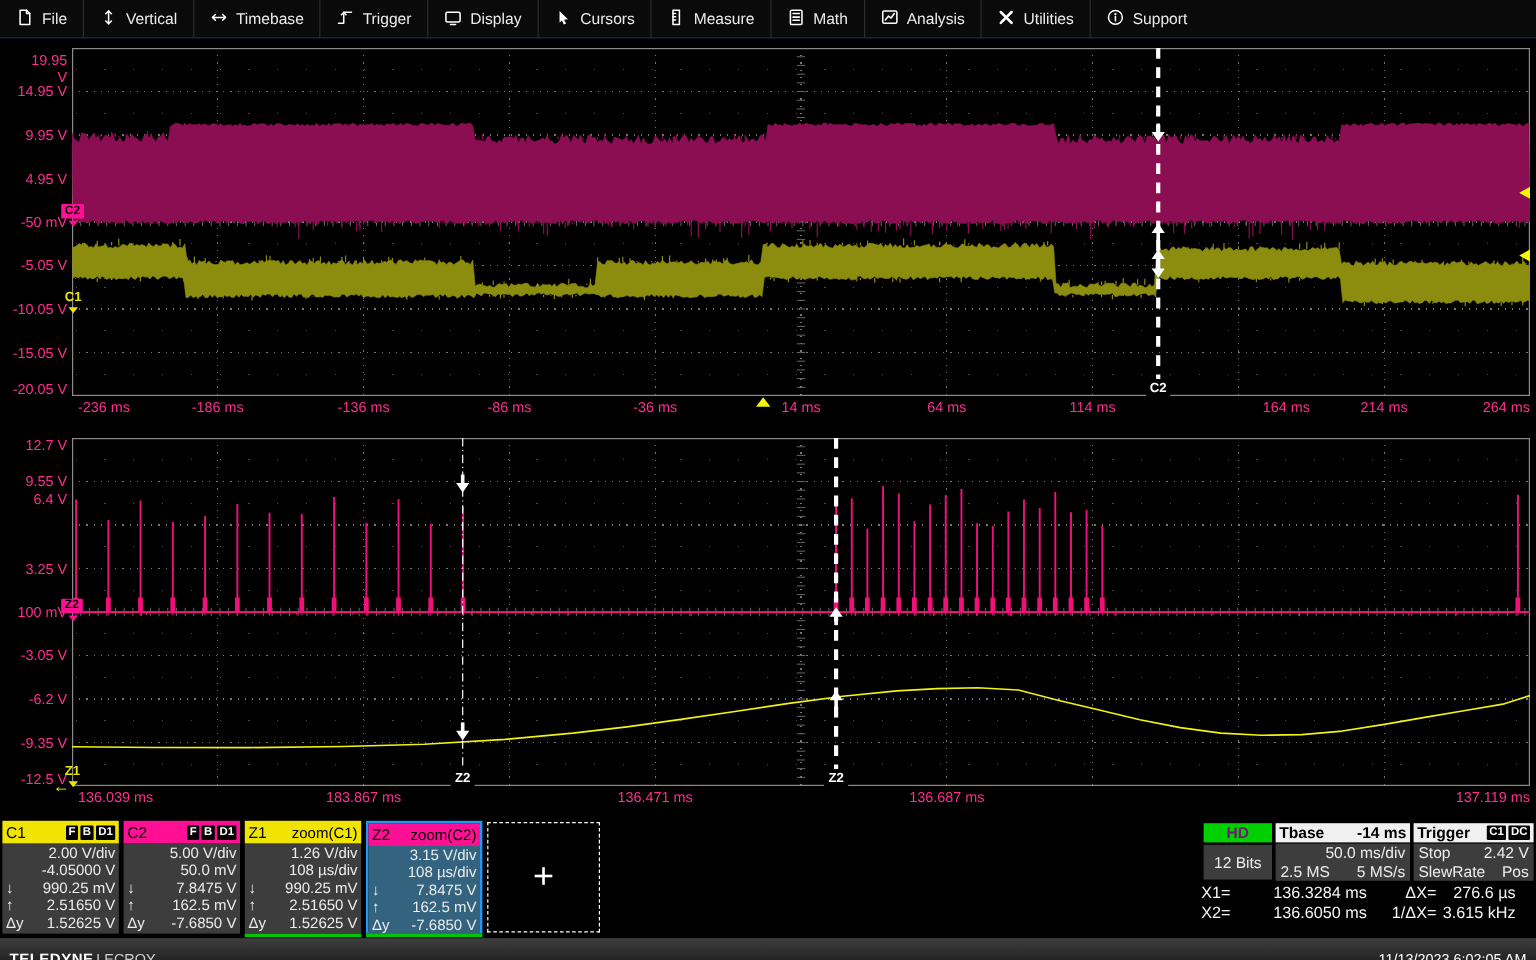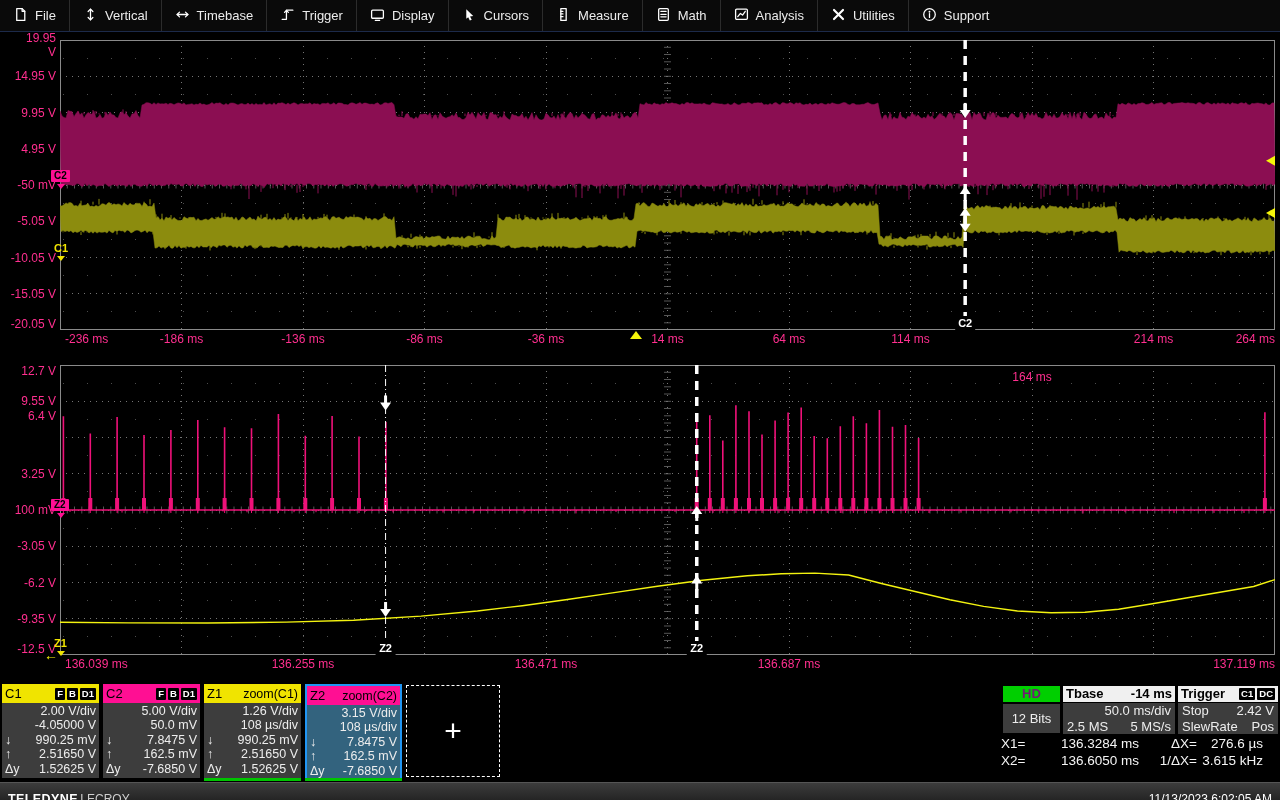--- a/index.html
+++ b/index.html
@@ -317,51 +317,51 @@
         <g>
           <line x1="636.7499999999955" y1="0" x2="636.7499999999955" y2="276" stroke="#fff" stroke-width="3.5" stroke-dasharray="9 7"></line>
           <rect x="635.2499999999955" y="147.97222222222223" width="3" height="8" fill="#fff"></rect>
           <polygon points="631.2499999999955,148.97222222222223 642.2499999999955,148.97222222222223 636.7499999999955,140.97222222222223" fill="#fff"></polygon>
           <rect x="635.2499999999955" y="217.59523809523807" width="3" height="8" fill="#fff"></rect>
           <polygon points="631.2499999999955,218.59523809523807 642.2499999999955,218.59523809523807 636.7499999999955,210.59523809523807" fill="#fff"></polygon>
           <rect x="626.7499999999955" y="276" width="20" height="14" fill="#000"></rect>
           <text x="636.7499999999955" y="287" fill="#fff" font-size="11" font-weight="bold" text-anchor="middle" font-family="Liberation Sans, DejaVu Sans, sans-serif">Z2</text>
         </g>
       </svg>
-      <span class="axis-y" style="left: 0px; top: 31px; padding-left: 15px;">19.95 V</span>
+      <span class="axis-y" style="left: 0px; top: 43px; padding-left: 15px;">19.95 V</span>
       <span class="axis-y" style="left: 0px; top: 69.25px; text-align: right;">14.95 V</span>
       <span class="axis-y" style="left: 0px; top: 105.5px;">9.95 V</span>
       <span class="axis-y" style="left: 0px; top: 141.75px;">4.95 V</span>
       <span class="axis-y" style="left: 0px; top: 178px;">-50 mV</span>
       <span class="axis-y" style="left: 0px; top: 214.25px;">-5.05 V</span>
       <span class="axis-y" style="left: 0px; top: 250.5px;">-10.05 V</span>
       <span class="axis-y" style="left: 0px; top: 286.75px;">-15.05 V</span>
       <span class="axis-y" style="left: 0px; top: 317px;">-20.05 V</span>
       <span class="axis-x" style="top: 332px; left: 65px;">-236 ms</span>
       <span class="axis-x" style="top: 332px; left: 181.5px; transform: translateX(-50%);">-186 ms</span>
       <span class="axis-x" style="top: 332px; left: 303px; transform: translateX(-50%);">-136 ms</span>
       <span class="axis-x" style="top: 332px; left: 424.5px; transform: translateX(-50%);">-86 ms</span>
       <span class="axis-x" style="top: 332px; left: 546px; transform: translateX(-50%);">-36 ms</span>
       <span class="axis-x" style="top: 332px; left: 667.5px; transform: translateX(-50%);">14 ms</span>
       <span class="axis-x" style="top: 332px; left: 789px; transform: translateX(-50%);">64 ms</span>
       <span class="axis-x" style="top: 332px; left: 910.5px; transform: translateX(-50%);">114 ms</span>
-      <span class="axis-x" style="top: 332px; left: 1032px; transform: translateX(-50%); margin-top: 38px;">164 ms</span>
+      <span class="axis-x" style="top: 332px; left: 1072px; transform: translateX(-50%);">164 ms</span>
       <span class="axis-x" style="top: 332px; left: 1153.5px; transform: translateX(-50%);">214 ms</span>
       <span class="axis-x" style="top: 332px; left: 1275px; transform: translateX(-100%);">264 ms</span>
       <span class="axis-y" style="left: 0px; top: 364px;">12.7 V</span>
       <span class="axis-y" style="left: 0px; top: 394.25px;">9.55 V</span>
       <span class="axis-y" style="left: 0px; top: 409px;">6.4 V</span>
       <span class="axis-y" style="left: 0px; top: 466.75px;">3.25 V</span>
       <span class="axis-y" style="left: 0px; top: 503px;">100 mV</span>
       <span class="axis-y" style="left: 0px; top: 539.25px;">-3.05 V</span>
       <span class="axis-y" style="left: 0px; top: 575.5px;">-6.2 V</span>
       <span class="axis-y" style="left: 0px; top: 611.75px;">-9.35 V</span>
       <span class="axis-y" style="left: 0px; top: 642px;">-12.5 V</span>
       <span class="axis-x" style="top: 657px; left: 65px;">136.039 ms</span>
-      <span class="axis-x" style="top: 657px; left: 303px; transform: translateX(-50%);">136.255 ms</span>
+      <span class="axis-x" style="top: 657px; left: 303px; transform: translateX(-50%);">183.867 ms</span>
       <span class="axis-x" style="top: 657px; left: 546px; transform: translateX(-50%);">136.471 ms</span>
       <span class="axis-x" style="top: 657px; left: 789px; transform: translateX(-50%); text-align: right;">136.687 ms</span>
       <span class="axis-x" style="top: 657px; left: 1008px; transform: translateX(-50%); margin-top: 24px;">136.903 ms</span>
       <span class="axis-x" style="top: 657px; left: 1275px; transform: translateX(-100%);">137.119 ms</span>
       <span class="ch-badge" style="left: 51px; top: 169.938px; background: rgb(255, 15, 147); color: rgb(0, 0, 0);">C2</span>
       <span class="tiny-tri" style="left: 57px; top: 183.938px; border-left: 4px solid transparent; border-right: 4px solid transparent; border-top: 5px solid rgb(255, 15, 147);"></span>
       <span class="ch-badge" style="left: 51px; top: 242.438px; color: rgb(240, 228, 0); font-size: 11px;">C1</span>
       <span class="tiny-tri" style="left: 57px; top: 256.438px; border-left: 4px solid transparent; border-right: 4px solid transparent; border-top: 5px solid rgb(240, 228, 0);"></span>
       <span class="ch-badge" style="left: 51px; top: 499.052px; background: rgb(255, 15, 147); color: rgb(0, 0, 0);">Z2</span>
       <span class="tiny-tri" style="left: 57px; top: 513.052px; border-left: 4px solid transparent; border-right: 4px solid transparent; border-top: 5px solid rgb(255, 15, 147);"></span>

